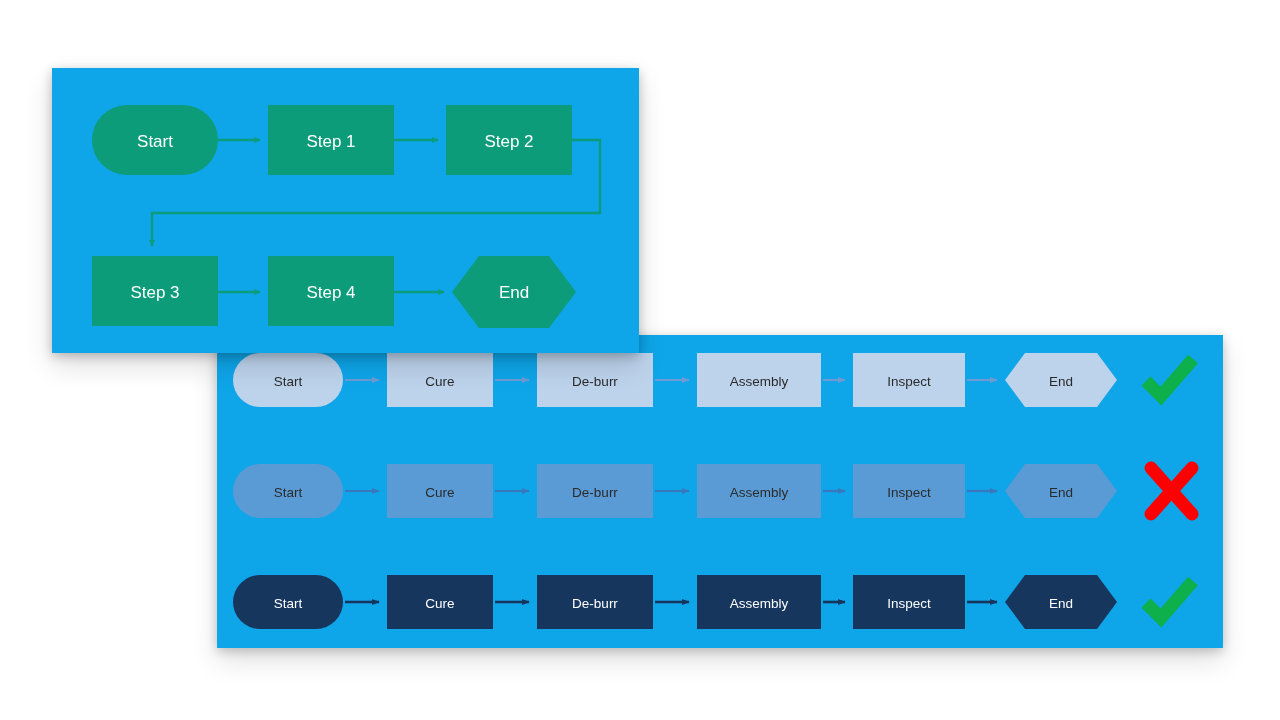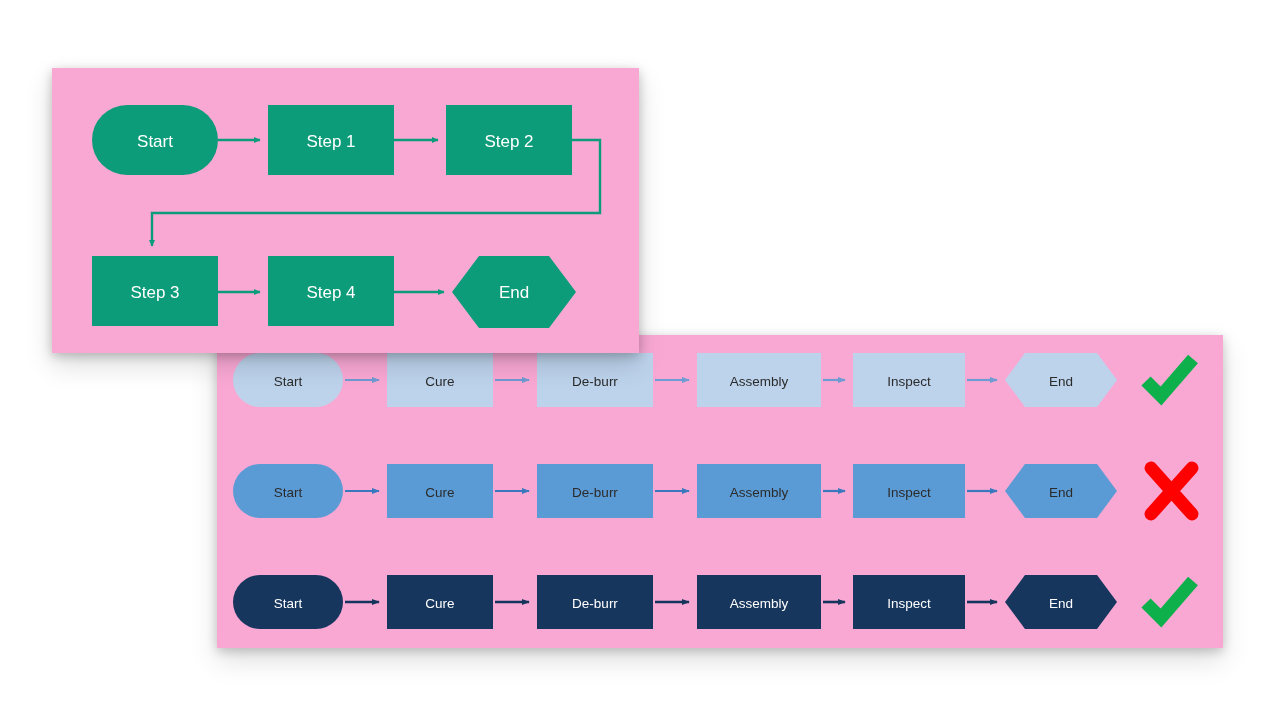--- a/index.html
+++ b/index.html
@@ -11,21 +11,21 @@
     width: 1280px;
     height: 720px;
     position: relative;
     overflow: hidden;
     font-family: "Liberation Sans", sans-serif;
   }
 
   
   .card {
     position: absolute;
-    background: #f9a8d4;
+    background: #0ea5e9;
     box-sizing: border-box;
   }
   #green-card {
     left: 52px;
     top: 68px;
     width: 587px;
     height: 285px;
     z-index: 20;
     box-shadow: 0 3px 10px rgba(0,0,0,0.22), 0 12px 26px rgba(0,0,0,0.14);
   }

